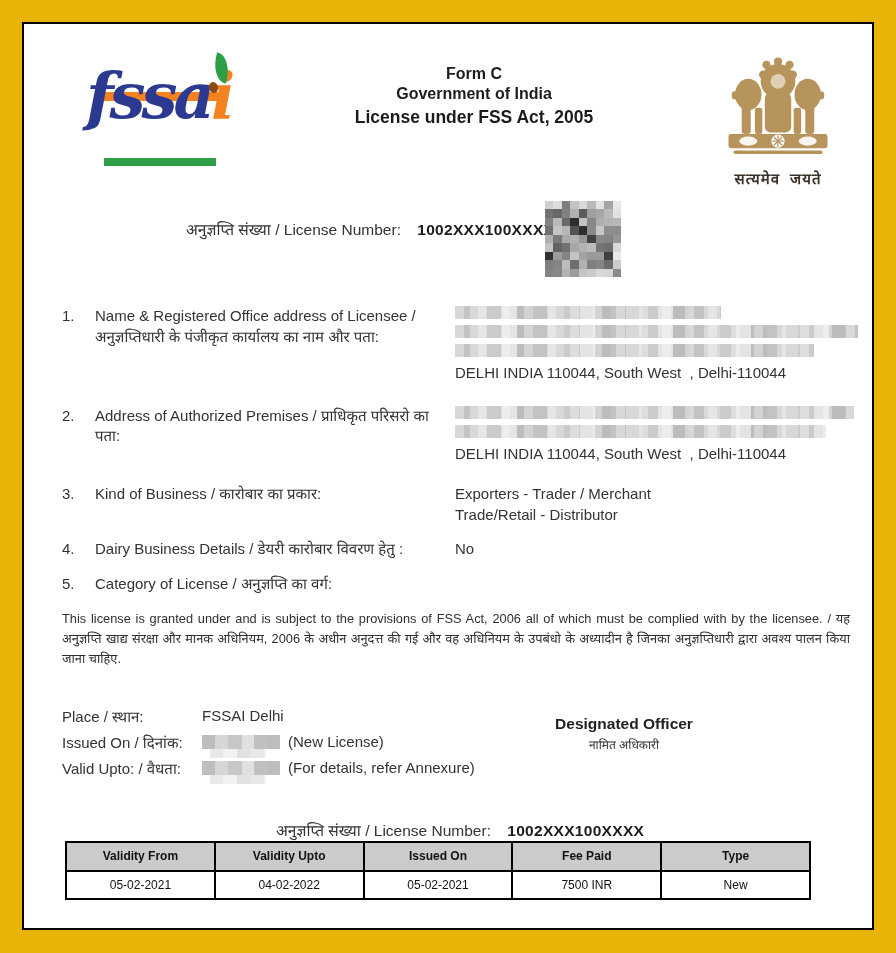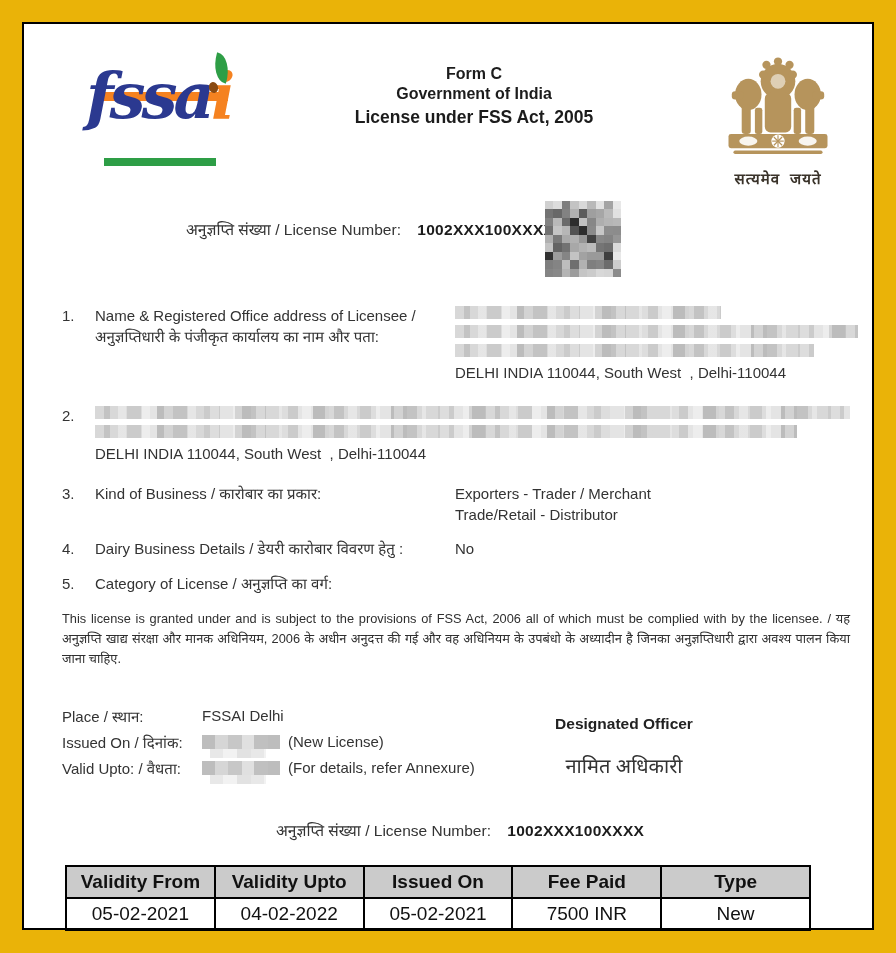--- a/index.html
+++ b/index.html
@@ -51,24 +51,24 @@
   
   .legal{padding:14px 22px 0 38px;font-size:12.8px;line-height:1.55;color:#2f2f2f;text-align:justify;}
 
   
   .issue{position:relative;margin-top:34px;padding-left:38px;font-size:15px;}
   .issue-row{display:flex;align-items:center;height:26px;}
   .issue-row .ilbl{width:140px;flex:0 0 auto;}
   .issue-row .ival{display:flex;align-items:center;}
   .officer{position:absolute;left:480px;top:12px;width:240px;text-align:center;}
   .officer .o1{font-size:15.5px;font-weight:700;color:#222;}
-  .officer .o2{font-size:20px;margin-top:19px;}
-
-  
-  .vtable{margin:24px 41px 0 41px;border-collapse:collapse;width:746px;table-layout:fixed;font-size:19px;color:#111;}
+  .officer .o2{font-size:12px;margin-top:3px;}
+
+  
+  .vtable{margin:0 41px 0 41px;border-collapse:collapse;width:746px;table-layout:fixed;font-size:12px;color:#111;}
   .vtable th,.vtable td{border:2px solid #000;text-align:center;padding:4px 2px;}
   .vtable th{background:var(--table-header-bg);font-weight:700;height:19px;}
   .vtable td{height:18px;}
 </style>
 </head>
 <body>
 
 <div class="page">
   <div class="document">
 
@@ -223,20 +223,21 @@
         <div class="val">
           <div class="redact w66"></div>
           <div class="redact w100"></div>
           <div class="redact w89"></div>
           <div class="addr">DELHI INDIA 110044, South West  , Delhi-110044</div>
         </div>
       </div>
 
       <div class="item mb20">
         <div class="num">2.</div>
+        <div class="lbl">Address of Authorized Premises / प्राधिकृत परिसरो का पता:</div>
         <div class="val">
           <div class="redact w99"></div>
           <div class="redact w92"></div>
           <div class="addr">DELHI INDIA 110044, South West  , Delhi-110044</div>
         </div>
       </div>
 
       <div class="item mb13">
         <div class="num">3.</div>
         <div class="lbl">Kind of Business / कारोबार का प्रकार:</div>

